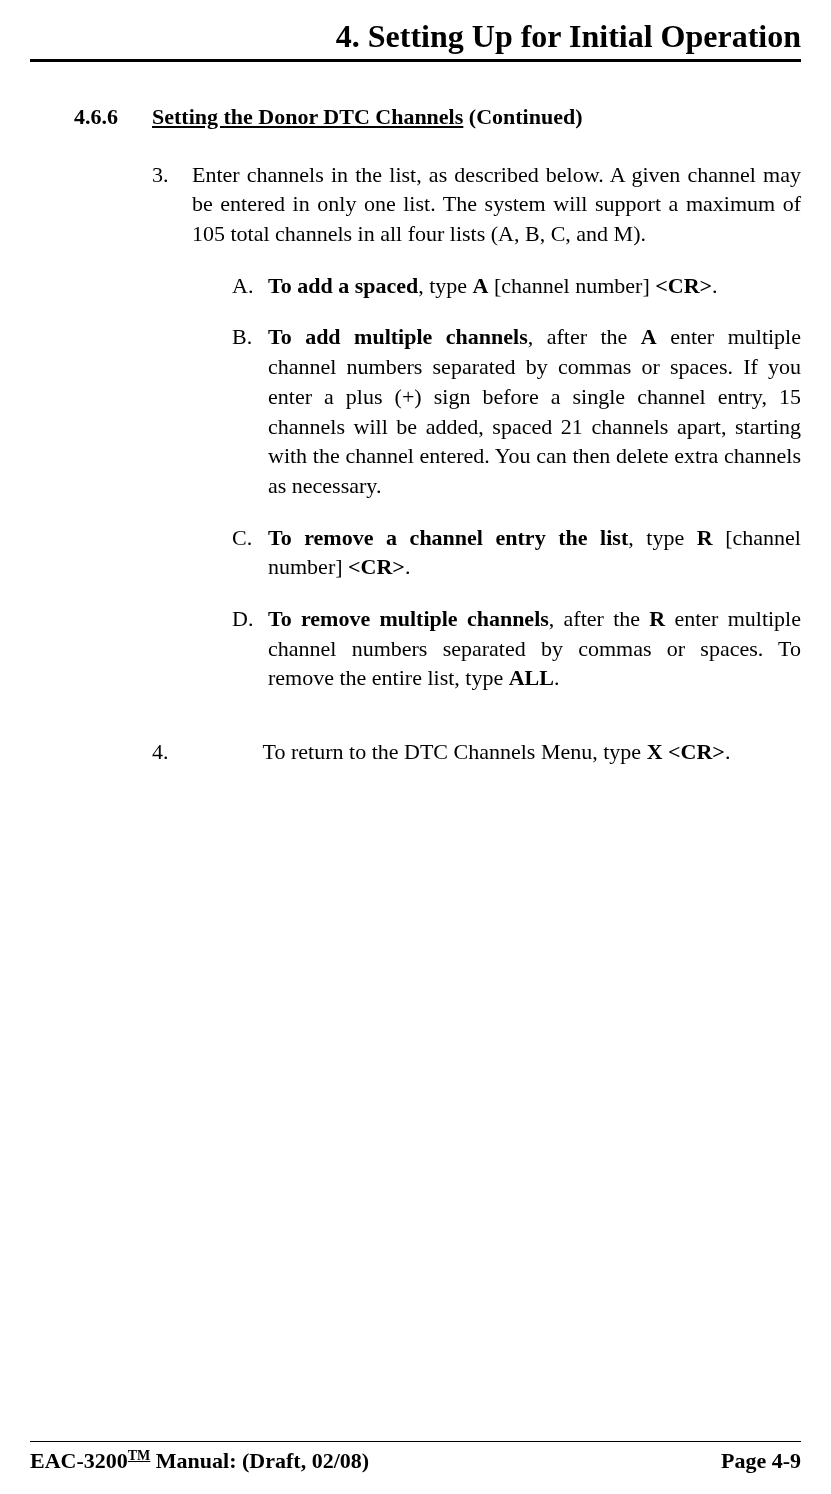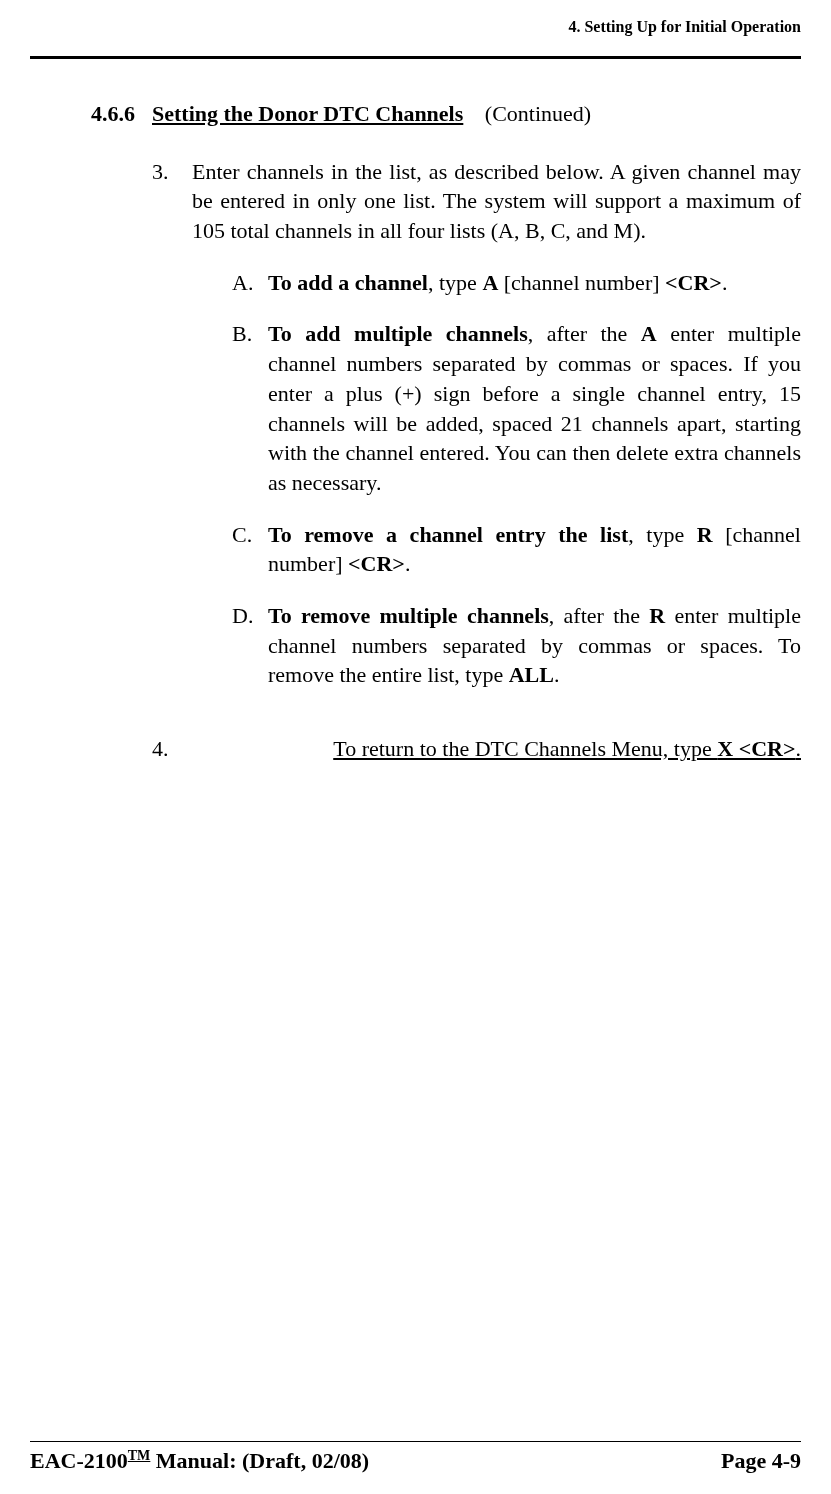--- a/index.html
+++ b/index.html
@@ -16,57 +16,56 @@
   .page {
     padding: 18px 30px 20px 30px;
     box-sizing: border-box;
     height: 100%;
     display: flex;
     flex-direction: column;
   }
   .header {
     text-align: right;
     font-weight: bold;
-    font-size: 16px;
-    padding-bottom: 20px;
+    font-size: 32px;
+    padding-bottom: 4px;
   }
   .hr-thick {
     border: none;
     border-top: 3px solid #000;
     margin: 0;
   }
   .hr-thin {
     border: none;
     border-top: 1.5px solid #000;
     margin: 0;
   }
   .content {
     flex: 1;
     padding-top: 40px;
     font-size: 22px;
     line-height: 1.35;
   }
   .section-heading {
     display: flex;
     margin-bottom: 28px;
-    text-align: center;
   }
   .sec-num {
     font-weight: bold;
     width: 78px;
     padding-left: 44px;
     flex-shrink: 0;
   }
   .sec-title {
     font-weight: bold;
     text-decoration: underline;
   }
   .sec-suffix {
-    font-weight: normal;
-    margin-left: 16px;
+    font-weight: bold;
+    margin-left: 0;
   }
   .list-wrapper {
     padding-left: 122px;
   }
   .num-item {
     display: flex;
     margin-bottom: 22px;
     text-align: justify;
   }
   .num-mark {
@@ -130,21 +129,21 @@
       <div class="num-item">
         <div class="num-mark">3.</div>
         <div class="num-body">
           <span>Enter channels in the list, as described below. A given channel may be entered in only one list. The system will support a maximum of 105 total channels in all four lists (A, B, C, and M).</span>
 
           <div class="sub-list">
 
             <div class="sub-item">
               <div class="sub-mark">A.</div>
               <div class="sub-body">
-                <span class="b">To add a channel</span><span>, type </span><span class="b">A</span><span> [channel number] </span><span class="b">&lt;CR&gt;</span><span>.</span>
+                <span class="b">To add a spaced</span><span>, type </span><span class="b">A</span><span> [channel number] </span><span class="b">&lt;CR&gt;</span><span>.</span>
               </div>
             </div>
 
             <div class="sub-item">
               <div class="sub-mark">B.</div>
               <div class="sub-body">
                 <span class="b">To add multiple channels</span><span>, after the </span><span class="b">A</span><span> enter multiple channel numbers separated by commas or spaces. If you enter a plus (+) sign before a single channel entry, 15 channels will be added, spaced 21 channels apart, starting with the channel entered. You can then delete extra channels as necessary.</span>
               </div>
             </div>
 
@@ -161,28 +160,28 @@
                 <span class="b">To remove multiple channels</span><span>, after the </span><span class="b">R</span><span> enter multiple channel numbers separated by commas or spaces. To remove the entire list, type </span><span class="b">ALL</span><span>.</span>
               </div>
             </div>
 
           </div>
         </div>
       </div>
 
       <div class="num-item">
         <div class="num-mark">4.</div>
-        <div class="num-body" style="text-align:right;text-decoration:underline;">
+        <div class="num-body" style="text-align:center;">
           <span>To return to the DTC Channels Menu, type </span><span class="b">X &lt;CR&gt;</span><span>.</span>
         </div>
       </div>
 
     </div>
   </div>
 
   <hr class="hr-thin">
   <div class="footer">
     <div>
-      <span>EAC-2100</span><span class="tm">TM</span><span> Manual: (Draft, 02/08)</span>
+      <span>EAC-3200</span><span class="tm">TM</span><span> Manual: (Draft, 02/08)</span>
     </div>
     <div>Page 4-9</div>
   </div>
 </div>
 
 </body></html>

